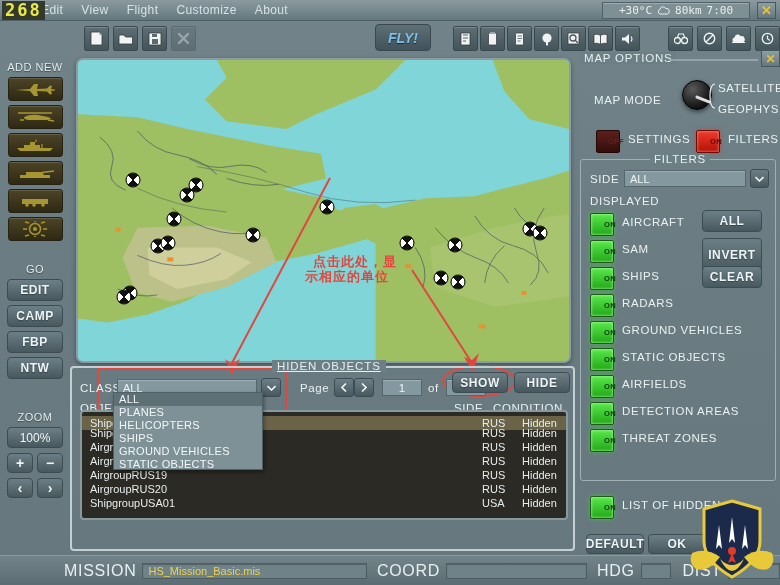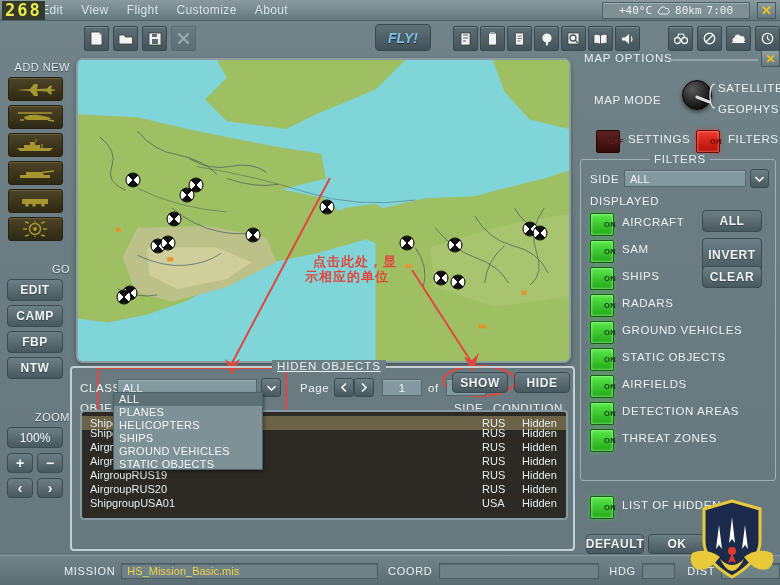--- a/index.html
+++ b/index.html
@@ -57,21 +57,21 @@
     position:absolute; left:375px; top:3px; width:56px; height:27px;
     background:linear-gradient(180deg,#5e7076,#41525a);
     border:1px solid #38484e; border-radius:4px;
     color:#7fc0e8; font-size:14px; font-style:italic; font-weight:bold;
     display:flex; align-items:center; justify-content:center;
     text-shadow:0 1px 1px #1d282c;
   }
 
   
   .sidebar { position:absolute; left:0; top:57px; width:70px; height:528px; }
-  .side-title { color:#e3ebec; font-size:11px; text-align:right; letter-spacing:.5px;
+  .side-title { color:#e3ebec; font-size:11px; text-align:center; letter-spacing:.5px;
                 margin-top:4px; text-shadow:0 1px 1px #38474c; }
   .addbtn {
     width:55px; height:24px; margin:4px auto 0; display:block;
     background:linear-gradient(180deg,#4d4426,#2e2914);
     border:1px solid #262212; border-radius:3px;
     box-shadow: inset 0 1px 0 rgba(255,255,255,.14);
     display:flex; align-items:center; justify-content:center;
   }
   .gobtn {
     width:56px; height:22px; margin:4px auto 0;
@@ -199,21 +199,21 @@
   .ditem { height:13px; color:#f3f7f8; font-size:11px; padding-left:5px; line-height:13px; letter-spacing:.3px; }
   .ditem.active { background:#5d7076; }
 
   
   .statusbar {
     position:absolute; left:0; bottom:0; width:780px; height:30px;
     background:linear-gradient(180deg,#728489,#5b6d73);
     border-top:1px solid #879a9f;
     display:flex; align-items:center;
   }
-  .stlabel { color:#e8eff0; font-size:11px; letter-spacing:.7px; }
+  .stlabel { color:#e8eff0; font-size:16px; letter-spacing:.7px; }
   .stfield {
     height:16px; background:#6f8288; border:1px solid #4c5e64;
     box-shadow: inset 0 1px 1px rgba(0,0,0,.25);
     display:flex; align-items:center; padding-left:5px;
     color:#f0d34a; font-size:11px;
   }
   .redmark { position:absolute; pointer-events:none; }
   .logo { position:absolute; right:2px; bottom:2px; width:92px; height:84px; }
 </style>
 </head>
@@ -225,21 +225,21 @@
     <div style="width:32px"></div>
     <div class="menuitem">Edit</div>
     <div class="menuitem">View</div>
     <div class="menuitem">Flight</div>
     <div class="menuitem">Customize</div>
     <div class="menuitem">About</div>
   </div>
   <div class="fpsbadge">268</div>
 
   <div class="weatherbox">
-    <span>+40°C</span>
+    <span>+30°C</span>
     <svg width="13" height="9" viewBox="0 0 13 9">
       <path d="M3,8 a2.4,2.4 0 0 1 0,-4.6 a3,3 0 0 1 5.6,-1 a2.6,2.6 0 0 1 1.6,5.6 z" fill="none" stroke="#e9eff0" stroke-width="1"></path>
     </svg>
     <span>80km</span>
     <span>7:00</span>
   </div>
   <div class="closebtn">✕</div>
 
   <div class="toolbar">
     <div class="tbtn" style="left:84px">

